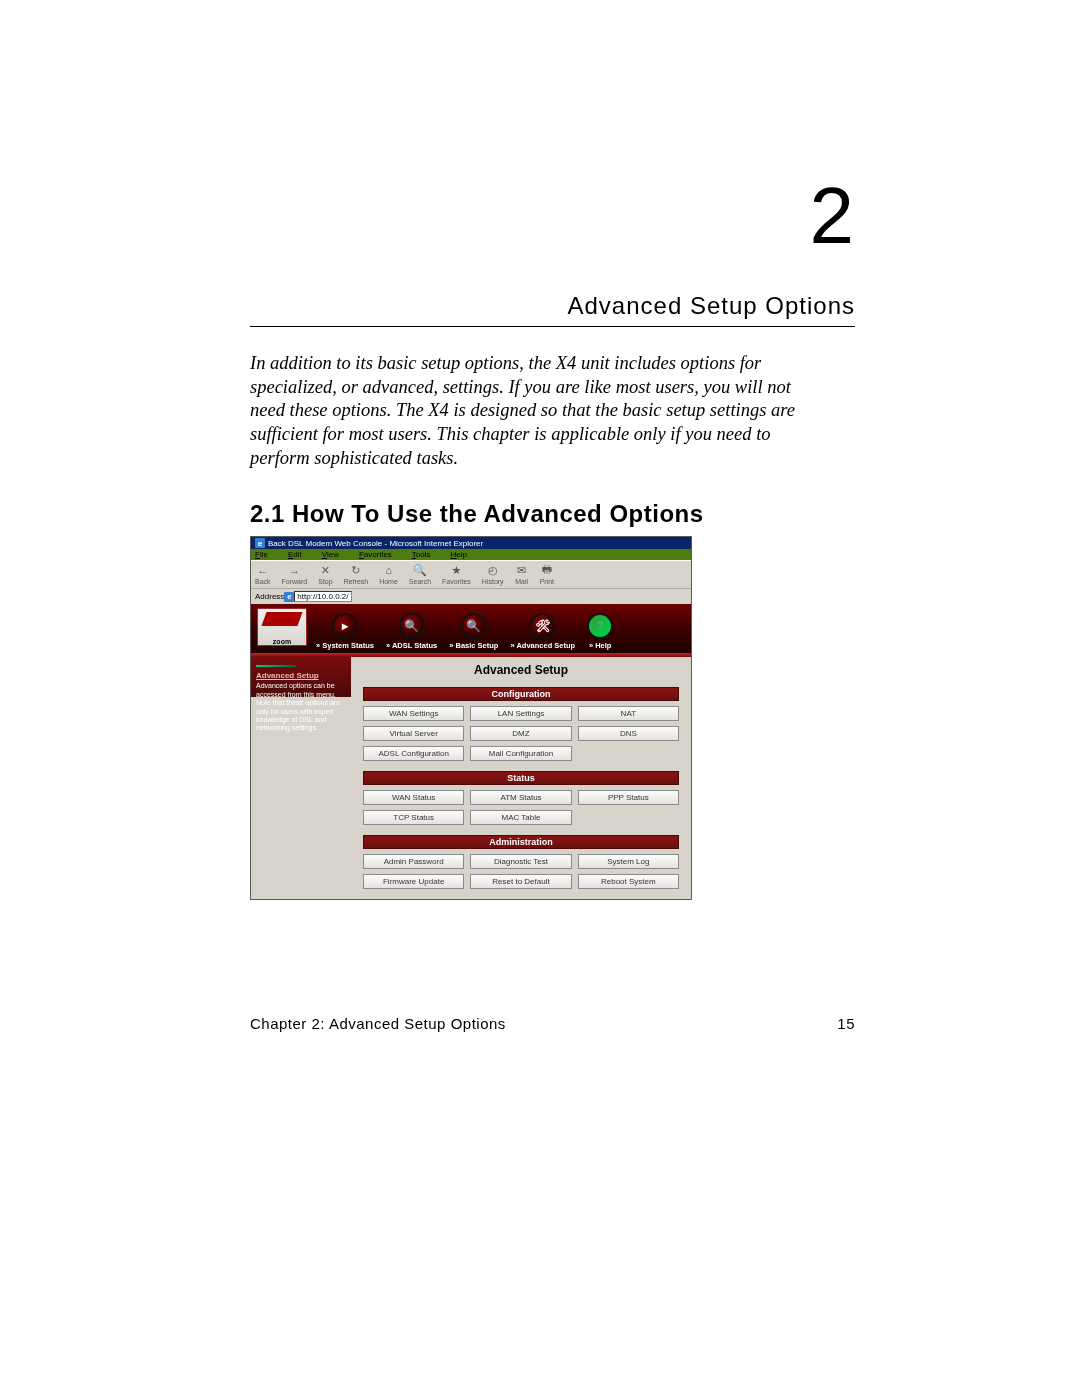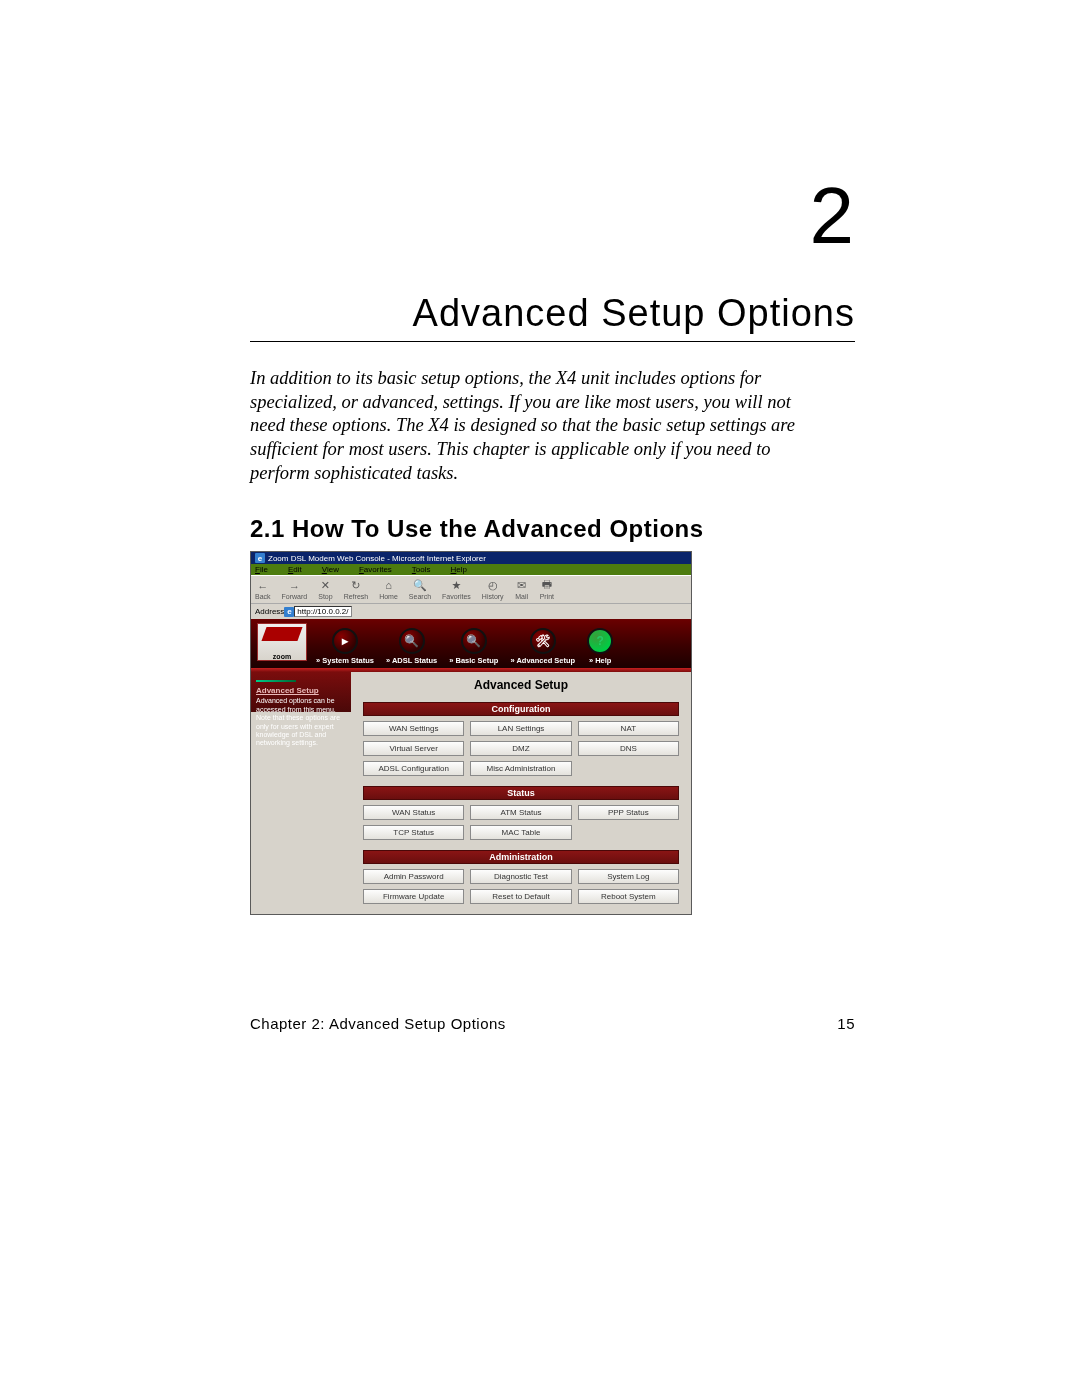--- a/index.html
+++ b/index.html
@@ -17,21 +17,21 @@
   }
   .chap-num {
     font-family: Arial, Helvetica, sans-serif;
     font-size: 80px;
     text-align: right;
     letter-spacing: 1px;
     margin: 0 0 30px 0;
   }
   .chap-title {
     font-family: Arial, Helvetica, sans-serif;
-    font-size: 38px;
+    font-size: 24px;
     text-align: right;
     letter-spacing: 1px;
     border-bottom: 1.5px solid #000;
     padding-bottom: 6px;
     margin: 0 0 25px 0;
   }
   .intro {
     font-style: italic;
     font-size: 18.5px;
     line-height: 1.28;
@@ -237,21 +237,21 @@
   <div class="chap-num">2</div>
   <div class="chap-title">Advanced Setup Options</div>
 
   <p class="intro">In addition to its basic setup options, the X4 unit includes options for specialized, or advanced, settings. If you are like most users, you will not need these options. The X4 is designed so that the basic setup settings are sufficient for most users. This chapter is applicable only if you need to perform sophisticated tasks.</p>
 
   <h2 class="sec-title">2.1 How To Use the Advanced Options</h2>
 
   <div class="shot">
     <div class="titlebar">
       <span class="ie-e">e</span>
-      <span>Zoom DSL Modem Web Console - Microsoft Internet Explorer</span>
+      <span>Back DSL Modem Web Console - Microsoft Internet Explorer</span>
     </div>
     <div class="menubar" id="menubar">
         <span><span class="ul">F</span>ile</span>
         <span><span class="ul">E</span>dit</span>
         <span><span class="ul">V</span>iew</span>
         <span><span class="ul">F</span>avorites</span>
         <span><span class="ul">T</span>ools</span>
         <span><span class="ul">H</span>elp</span>
       </div>
     <div class="toolbar" id="toolbar">
@@ -345,21 +345,21 @@
                 <div class="cfgbtn">LAN Settings</div>
                 <div class="cfgbtn">NAT</div>
               </div>
               <div class="btnrow">
                 <div class="cfgbtn">Virtual Server</div>
                 <div class="cfgbtn">DMZ</div>
                 <div class="cfgbtn">DNS</div>
               </div>
               <div class="btnrow">
                 <div class="cfgbtn">ADSL Configuration</div>
-                <div class="cfgbtn">Misc Administration</div>
+                <div class="cfgbtn">Mail Configuration</div>
                 <div class="cfgbtn empty"></div>
               </div>
               <div class="grouphdr">Status</div>
               <div class="btnrow">
                 <div class="cfgbtn">WAN Status</div>
                 <div class="cfgbtn">ATM Status</div>
                 <div class="cfgbtn">PPP Status</div>
               </div>
               <div class="btnrow">
                 <div class="cfgbtn">TCP Status</div>

